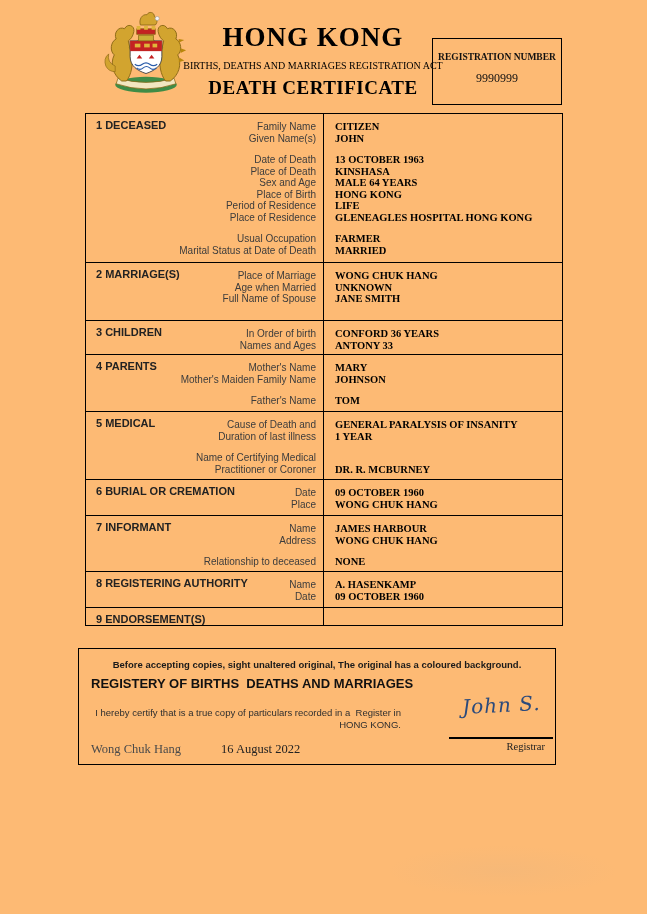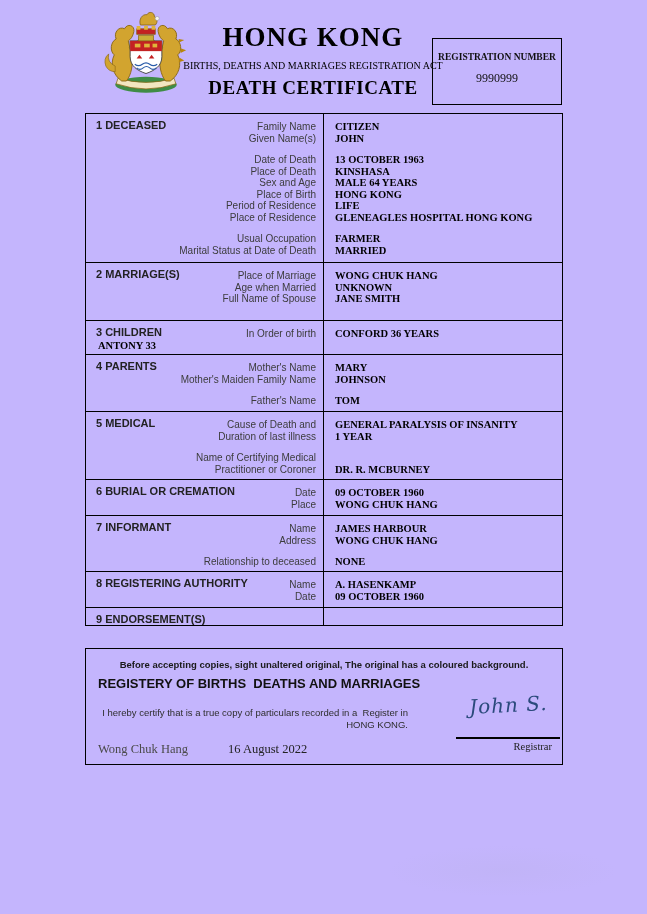--- a/index.html
+++ b/index.html
@@ -1,18 +1,18 @@
 <!DOCTYPE html>
 <html><head>
 <meta charset="utf-8">
 <style>
   * { margin:0; padding:0; box-sizing:border-box; }
   html,body { background:#ffffff; }
   .page {
-    position:relative; width:647px; height:914px; background:#c4b5fd;
+    position:relative; width:647px; height:914px; background:#fdba74;
     font-family:"Liberation Sans", sans-serif; color:#111; overflow:hidden;
   }
   
   .emblem { position:absolute; left:90px; top:10px; width:112px; height:86px; }
   .title-block { position:absolute; left:160px; top:22px; width:306px; text-align:center; }
   .main-title { font-family:"Liberation Serif", serif; font-weight:bold; font-size:27px; letter-spacing:1px; color:#000; }
   .act-line  { font-family:Liberation Serif, serif; font-size:10px; margin-top:7px; color:#000; }
   .doc-title { font-family:"Liberation Serif", serif; font-weight:bold; font-size:19px; margin-top:6px; letter-spacing:.5px; color:#000; }
   .reg-box {
     position:absolute; left:432px; top:38px; width:130px; height:67px;
@@ -30,21 +30,21 @@
   .rows { padding-top:7px; }
   .row { display:flex; line-height:11.5px; }
   .lbl { width:237px; text-align:right; padding-right:7px; font-size:10px; color:#3c3c3c; }
   .val { flex:1; padding-left:12px; font-family:"Liberation Serif", serif; font-weight:bold; font-size:10.5px; color:#000; }
   .gap { height:10px; }
   .s1 { height:148px; } .s2 { height:58px; } .s3 { height:34px; }
   .s4 { height:57px; } .s5 { height:68px; } .s6 { height:36px; }
   .s7 { height:56px; } .s8 { height:36px; } .s9 { height:18px; }
 
   
-  .footer-box { position:absolute; left:85px; top:648px; width:478px; height:117px; border:1.5px solid #000; }
+  .footer-box { position:absolute; left:78px; top:648px; width:478px; height:117px; border:1.5px solid #000; }
   .notice { position:absolute; left:0; right:0; top:10px; text-align:center; font-weight:bold; font-size:9.5px; color:#1a1a1a; white-space:pre-wrap; }
   .registry-title { position:absolute; left:12px; top:27px; font-weight:bold; font-size:13px; color:#111; white-space:pre-wrap; }
   .certify { position:absolute; left:12px; top:58px; width:310px; font-size:9.5px; line-height:12px; color:#2e2e2e; white-space:pre-wrap;text-align:right; }
   .signature { position:absolute; right:14px; top:44px; font-family:"DejaVu Serif", serif; font-style:italic; font-size:20px; letter-spacing:1px; transform:rotate(-3deg); }
   .sig-line { position:absolute; left:370px; top:88px; width:104px; height:1.5px; background:#000; }
   .registrar { position:absolute; right:10px; top:92px; font-family:"Liberation Serif", serif; font-size:10.5px; color:#222; }
   .place { position:absolute; left:12px; top:93px; font-family:"Liberation Serif", serif; font-size:12.5px; color:#4a4a4a; }
   .date  { position:absolute; left:142px; top:93px; font-family:"Liberation Serif", serif; font-size:12.5px; color:#222; }
 
   .scan-smudge { position:absolute; left:385px; top:845px; width:235px; height:52px;
@@ -166,20 +166,21 @@
     </div>
 
     <div class="section s3">
       <div class="sec-heading">3 CHILDREN</div>
       <div class="rows">
         <div class="row">
           <div class="lbl">In Order of birth</div>
           <div class="val">CONFORD 36 YEARS</div>
         </div>
         <div class="row">
+          <div class="lbl">Names and Ages</div>
           <div class="val">ANTONY 33</div>
         </div>
       </div>
     </div>
 
     <div class="section s4">
       <div class="sec-heading">4 PARENTS</div>
       <div class="rows">
         <div class="row">
           <div class="lbl">Mother's Name</div>

